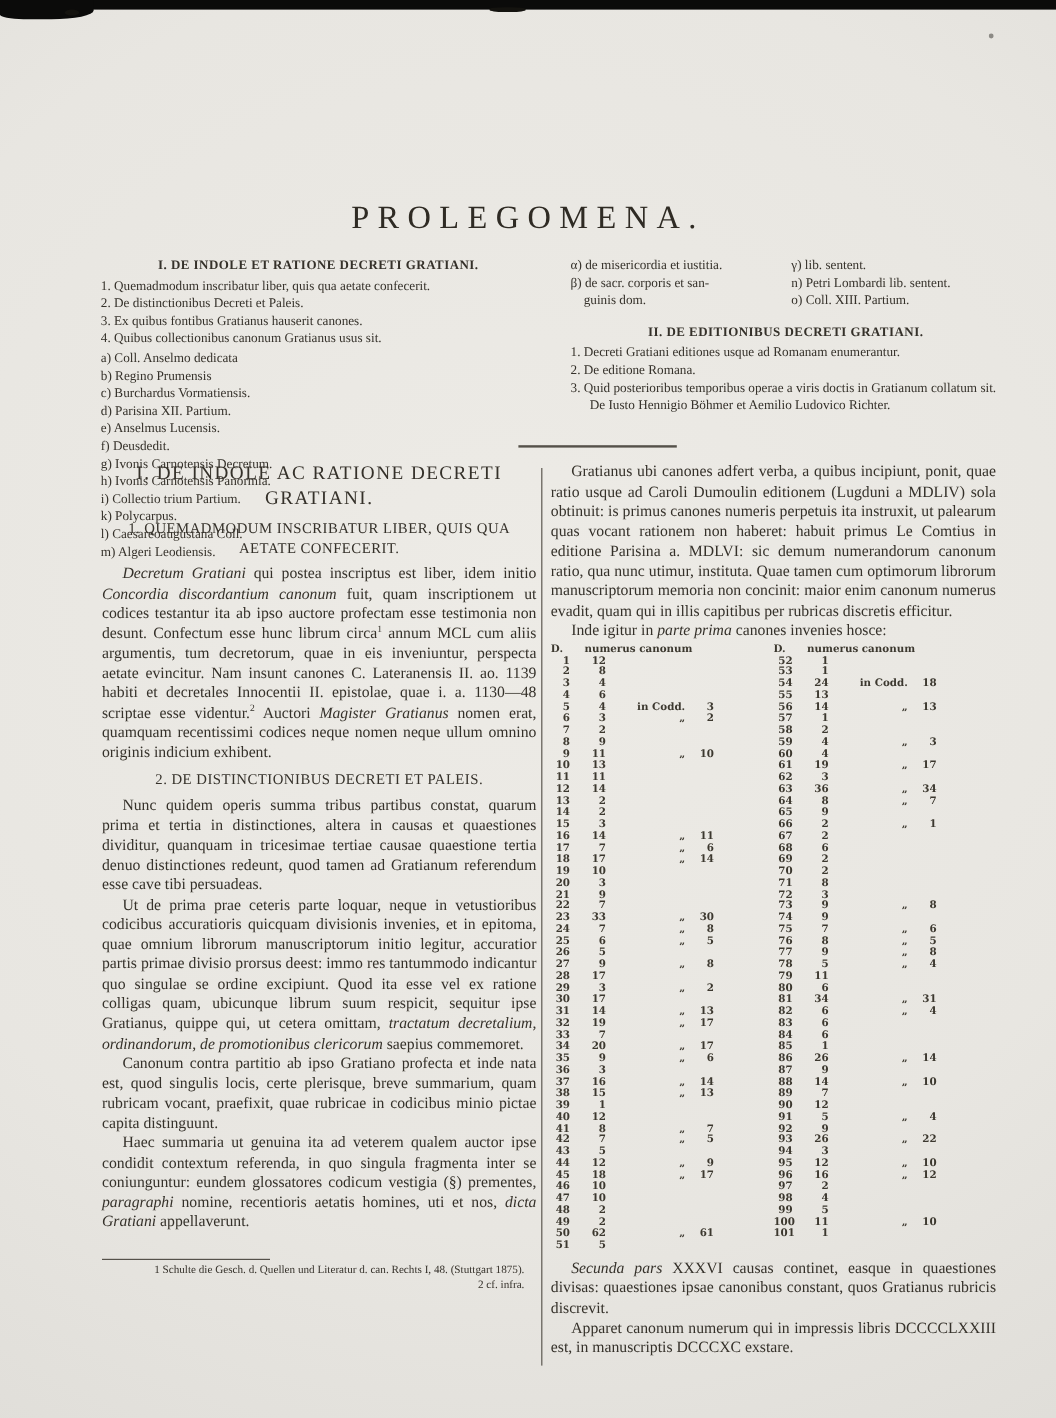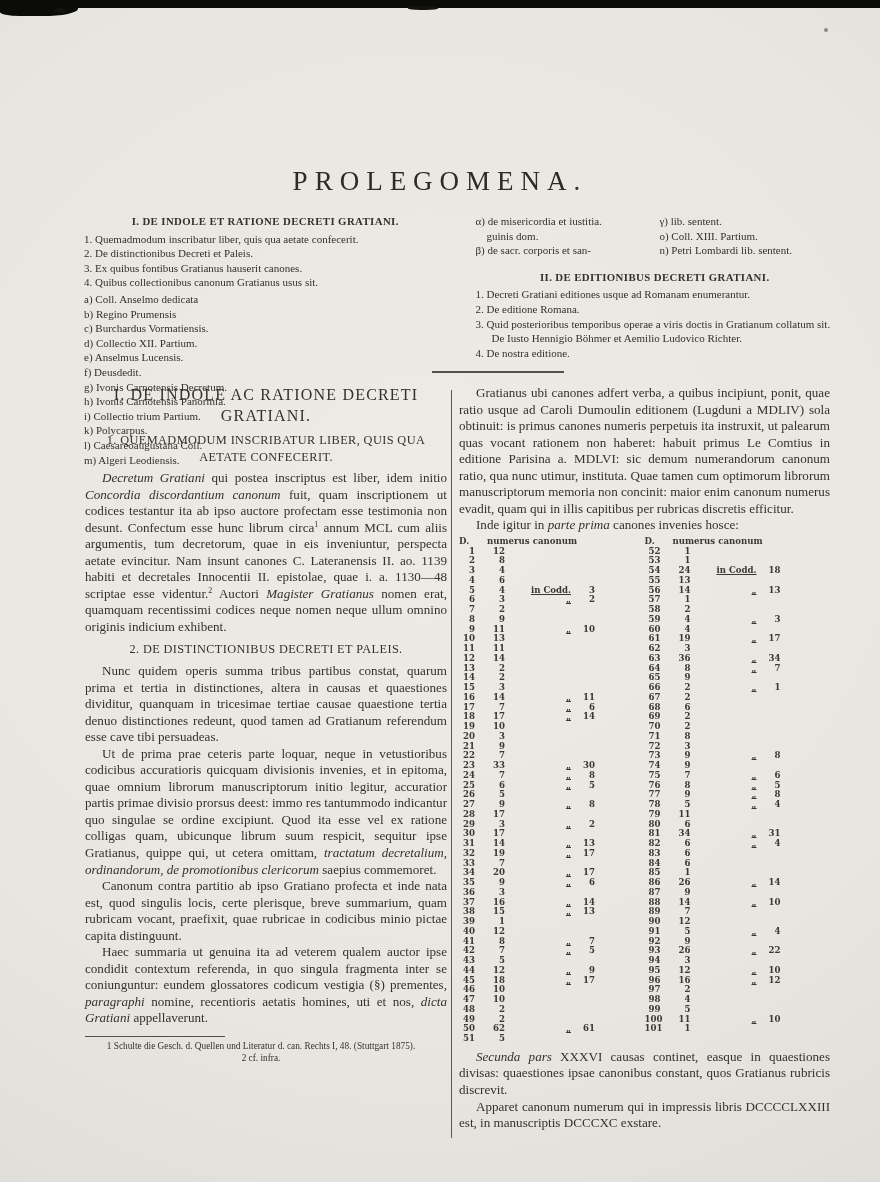--- a/index.html
+++ b/index.html
@@ -52,25 +52,25 @@
   
   .canon-table{margin:3px 0 5px;display:flex;font-family:"DejaVu Serif",serif;
     font-size:8.6px;line-height:9.75px;font-weight:bold;color:#3c382f;text-align:left;}
   .thalf{width:50%;}
   .thead{display:flex;}
   .th-d{width:18px;}
   .th-n{margin-left:10px;text-align:center;}
   .trow{display:flex;}
   .td-d{width:16px;text-align:right;}
   .td-n{width:30px;text-align:right;}
-  .td-l{width:66px;text-align:right;text-decoration:underline;}
+  .td-l{width:66px;text-align:right;}
   .td-c{width:24px;text-align:right;}
 
   
-  .footnotes{margin-top:9px;width:352px;font-size:9.3px;line-height:11.6px;text-align:center;}
+  .footnotes{margin-top:22px;width:352px;font-size:9.3px;line-height:11.6px;text-align:right;}
   .fn-rule{width:140px;height:1px;background:#55514a;margin:2px 0 4px;}
 </style>
 </head>
 <body>
 
 <div class="page">
 
   <div class="scan-top"></div>
   <div class="scan-blob"></div>
   <div class="scan-speck1"></div>
@@ -86,55 +86,54 @@
           <div class="idx-item">1. Quemadmodum inscribatur liber, quis qua aetate confecerit.</div>
           <div class="idx-item">2. De distinctionibus Decreti et Paleis.</div>
           <div class="idx-item">3. Ex quibus fontibus Gratianus hauserit canones.</div>
           <div class="idx-item">4. Quibus collectionibus canonum Gratianus usus sit.</div>
         </div>
       <div class="collections">
         <div class="coll-a">
             <div class="idx-item">a) Coll. Anselmo dedicata</div>
             <div class="idx-item">b) Regino Prumensis</div>
             <div class="idx-item">c) Burchardus Vormatiensis.</div>
-            <div class="idx-item">d) Collectio XII. Partium.</div>
+            <div class="idx-item">d) Parisina XII. Partium.</div>
             <div class="idx-item">e) Anselmus Lucensis.</div>
             <div class="idx-item">f) Deusdedit.</div>
           </div>
         <div class="coll-b">
             <div class="idx-item">g) Ivonis Carnotensis Decretum.</div>
             <div class="idx-item">h) Ivonis Carnotensis Panormia.</div>
             <div class="idx-item">i) Collectio trium Partium.</div>
             <div class="idx-item">k) Polycarpus.</div>
             <div class="idx-item">l) Caesareoaugustana Coll.</div>
             <div class="idx-item">m) Algeri Leodiensis.</div>
           </div>
       </div>
     </div>
     <div class="idx-colR">
       <div>
           <div class="prow">
             <span class="pc1">α) de misericordia et iustitia.</span>
             <span class="pc2">γ) lib. sentent.</span>
           </div>
           <div class="prow">
+            <span class="pc1">β) de sacr. corporis et san-</span>
+            <span class="pc2">n) Petri Lombardi lib. sentent.</span>
+          </div>
+          <div class="prow">
             <span class="pc1">&nbsp;&nbsp;&nbsp;&nbsp;guinis dom.</span>
             <span class="pc2">o) Coll. XIII. Partium.</span>
-          </div>
-          <div class="prow">
-            <span class="pc1">β) de sacr. corporis et san-</span>
-            <span class="pc2">n) Petri Lombardi lib. sentent.</span>
           </div>
         </div>
       <div class="idx-heading">II.  DE EDITIONIBUS DECRETI GRATIANI.</div>
       <div>
           <div class="idx-item">1. Decreti Gratiani editiones usque ad Romanam enumerantur.</div>
           <div class="idx-item">2. De editione Romana.</div>
           <div class="idx-item">3. Quid posterioribus temporibus operae a viris doctis in Gratianum collatum sit.  De Iusto Hennigio Böhmer et Aemilio Ludovico Richter.</div>
-          <div class="idx-item">4. De nostra editione.</div>
         </div>
     </div>
   </div>
 
   <div class="divider"></div>
   <div class="vrule"></div>
 
   <div class="body-left">
     <div class="sec-heading">I.  DE INDOLE AC RATIONE DECRETI GRATIANI.</div>
     <div class="sub-heading">1. QUEMADMODUM INSCRIBATUR LIBER, QUIS QUA AETATE CONFECERIT.</div>

